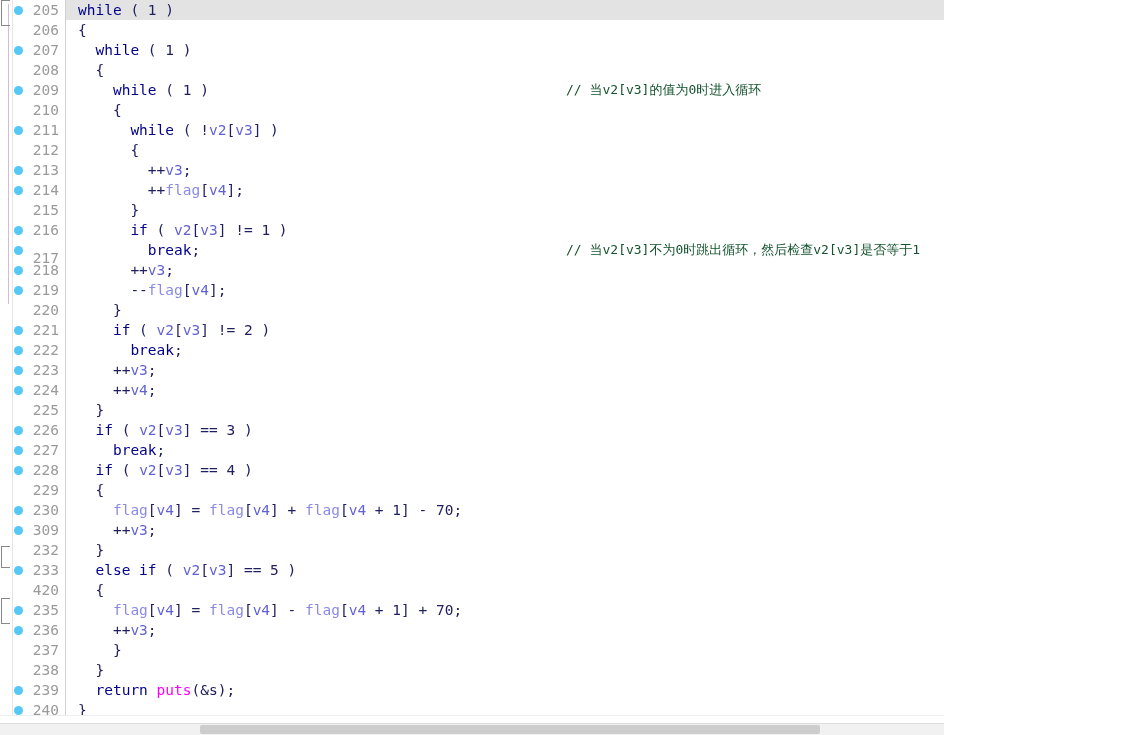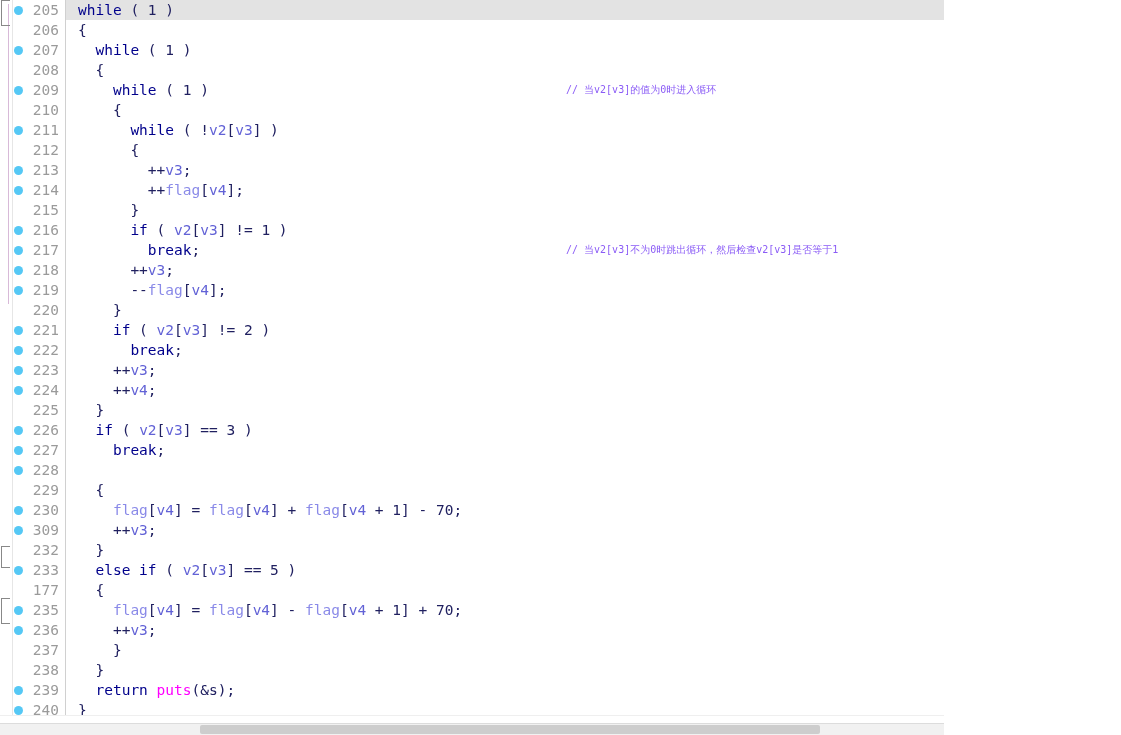--- a/index.html
+++ b/index.html
@@ -94,23 +94,23 @@
   .code-text {
     display: inline-block;
     padding-left: 12px;
     white-space: pre;
   }
   .cmt-text {
     position: absolute;
     left: 500px;
     top: 0;
     white-space: pre;
-    color: #8b5cf6;
-    font-family: "DejaVu Sans Mono", "Liberation Mono", monospace;
-    font-size: 10px;
+    color: #14532d;
+    font-family: "DejaVu Sans Mono", "Liberation Mono", monospace;
+    font-size: 13px;
     line-height: 20px;
   }
 
   
   .t-kw   { color: #00008b; text-align: center; }
   .t-punc { color: #202060; }
   .t-num  { color: #202060; }
   .t-var  { color: #6262d6; }
   .t-arr  { color: #8a8ae8; }
   .t-func { color: #ff00ff; }
@@ -183,38 +183,38 @@
       <div class="lnum" style="top: 40px;">207</div>
       <div class="lnum" style="top: 60px;">208</div>
       <div class="lnum" style="top: 80px;">209</div>
       <div class="lnum" style="top: 100px;">210</div>
       <div class="lnum" style="top: 120px;">211</div>
       <div class="lnum" style="top: 140px;">212</div>
       <div class="lnum" style="top: 160px;">213</div>
       <div class="lnum" style="top: 180px;">214</div>
       <div class="lnum" style="top: 200px;">215</div>
       <div class="lnum" style="top: 220px; text-align: center;">216</div>
-      <div class="lnum" style="top: 240px; margin-left: 36px;">217</div>
+      <div class="lnum" style="top: 248px; margin-left: 36px;">217</div>
       <div class="lnum" style="top: 260px;">218</div>
       <div class="lnum" style="top: 280px;">219</div>
       <div class="lnum" style="top: 300px;">220</div>
       <div class="lnum" style="top: 320px;">221</div>
       <div class="lnum" style="top: 340px;">222</div>
       <div class="lnum" style="top: 360px;">223</div>
       <div class="lnum" style="top: 380px;">224</div>
       <div class="lnum" style="top: 400px;">225</div>
       <div class="lnum" style="top: 420px;">226</div>
       <div class="lnum" style="top: 440px;">227</div>
       <div class="lnum" style="top: 460px;">228</div>
       <div class="lnum" style="top: 480px;">229</div>
       <div class="lnum" style="top: 500px;">230</div>
       <div class="lnum" style="top: 520px;">309</div>
       <div class="lnum" style="top: 540px;">232</div>
       <div class="lnum" style="top: 560px;">233</div>
-      <div class="lnum" style="top: 580px;">177</div>
+      <div class="lnum" style="top: 580px;">420</div>
       <div class="lnum" style="top: 600px;">235</div>
       <div class="lnum" style="top: 620px;">236</div>
       <div class="lnum" style="top: 640px;">237</div>
       <div class="lnum" style="top: 660px;">238</div>
       <div class="lnum" style="top: 680px;">239</div>
       <div class="lnum" style="top: 700px;">240</div>
     </div>
 
   <div class="code-area" id="code-area">
       <div class="code-line current" style="top: 0px;"><span class="code-text"><span class="t-kw">while</span><span class="t-punc"> ( </span><span class="t-num">1</span><span class="t-punc"> )</span></span></div>
@@ -233,20 +233,21 @@
       <div class="code-line" style="top: 260px;"><span class="code-text">      <span class="t-punc">++</span><span class="t-var">v3</span><span class="t-punc">;</span></span></div>
       <div class="code-line" style="top: 280px;"><span class="code-text">      <span class="t-punc">--</span><span class="t-arr">flag</span><span class="t-punc">[</span><span class="t-var">v4</span><span class="t-punc">];</span></span></div>
       <div class="code-line" style="top: 300px;"><span class="code-text">    <span class="t-punc">}</span></span></div>
       <div class="code-line" style="top: 320px;"><span class="code-text">    <span class="t-kw">if</span><span class="t-punc"> ( </span><span class="t-var">v2</span><span class="t-punc">[</span><span class="t-var">v3</span><span class="t-punc">] != </span><span class="t-num">2</span><span class="t-punc"> )</span></span></div>
       <div class="code-line" style="top: 340px;"><span class="code-text">      <span class="t-kw">break</span><span class="t-punc">;</span></span></div>
       <div class="code-line" style="top: 360px;"><span class="code-text">    <span class="t-punc">++</span><span class="t-var">v3</span><span class="t-punc">;</span></span></div>
       <div class="code-line" style="top: 380px;"><span class="code-text">    <span class="t-punc">++</span><span class="t-var">v4</span><span class="t-punc">;</span></span></div>
       <div class="code-line" style="top: 400px;"><span class="code-text">  <span class="t-punc">}</span></span></div>
       <div class="code-line" style="top: 420px;"><span class="code-text">  <span class="t-kw">if</span><span class="t-punc"> ( </span><span class="t-var">v2</span><span class="t-punc">[</span><span class="t-var">v3</span><span class="t-punc">] == </span><span class="t-num">3</span><span class="t-punc"> )</span></span></div>
       <div class="code-line" style="top: 440px;"><span class="code-text">    <span class="t-kw">break</span><span class="t-punc">;</span></span></div>
+      <div class="code-line" style="top: 460px;"><span class="code-text">  <span class="t-kw">if</span><span class="t-punc"> ( </span><span class="t-var">v2</span><span class="t-punc">[</span><span class="t-var">v3</span><span class="t-punc">] == </span><span class="t-num">4</span><span class="t-punc"> )</span></span></div>
       <div class="code-line" style="top: 480px;"><span class="code-text">  <span class="t-punc">{</span></span></div>
       <div class="code-line" style="top: 500px;"><span class="code-text">    <span class="t-arr">flag</span><span class="t-punc">[</span><span class="t-var">v4</span><span class="t-punc">] = </span><span class="t-arr">flag</span><span class="t-punc">[</span><span class="t-var">v4</span><span class="t-punc">] + </span><span class="t-arr">flag</span><span class="t-punc">[</span><span class="t-var">v4</span><span class="t-punc"> + </span><span class="t-num">1</span><span class="t-punc">] - </span><span class="t-num">70</span><span class="t-punc">;</span></span></div>
       <div class="code-line" style="top: 520px;"><span class="code-text">    <span class="t-punc">++</span><span class="t-var">v3</span><span class="t-punc">;</span></span></div>
       <div class="code-line" style="top: 540px;"><span class="code-text">  <span class="t-punc">}</span></span></div>
       <div class="code-line" style="top: 560px;"><span class="code-text">  <span class="t-kw">else if</span><span class="t-punc"> ( </span><span class="t-var">v2</span><span class="t-punc">[</span><span class="t-var">v3</span><span class="t-punc">] == </span><span class="t-num">5</span><span class="t-punc"> )</span></span></div>
       <div class="code-line" style="top: 580px;"><span class="code-text">  <span class="t-punc">{</span></span></div>
       <div class="code-line" style="top: 600px;"><span class="code-text">    <span class="t-arr">flag</span><span class="t-punc">[</span><span class="t-var">v4</span><span class="t-punc">] = </span><span class="t-arr">flag</span><span class="t-punc">[</span><span class="t-var">v4</span><span class="t-punc">] - </span><span class="t-arr">flag</span><span class="t-punc">[</span><span class="t-var">v4</span><span class="t-punc"> + </span><span class="t-num">1</span><span class="t-punc">] + </span><span class="t-num">70</span><span class="t-punc">;</span></span></div>
       <div class="code-line" style="top: 620px;"><span class="code-text">    <span class="t-punc">++</span><span class="t-var">v3</span><span class="t-punc">;</span></span></div>
       <div class="code-line" style="top: 640px;"><span class="code-text">    <span class="t-punc">}</span></span></div>
       <div class="code-line" style="top: 660px;"><span class="code-text">  <span class="t-punc">}</span></span></div>

